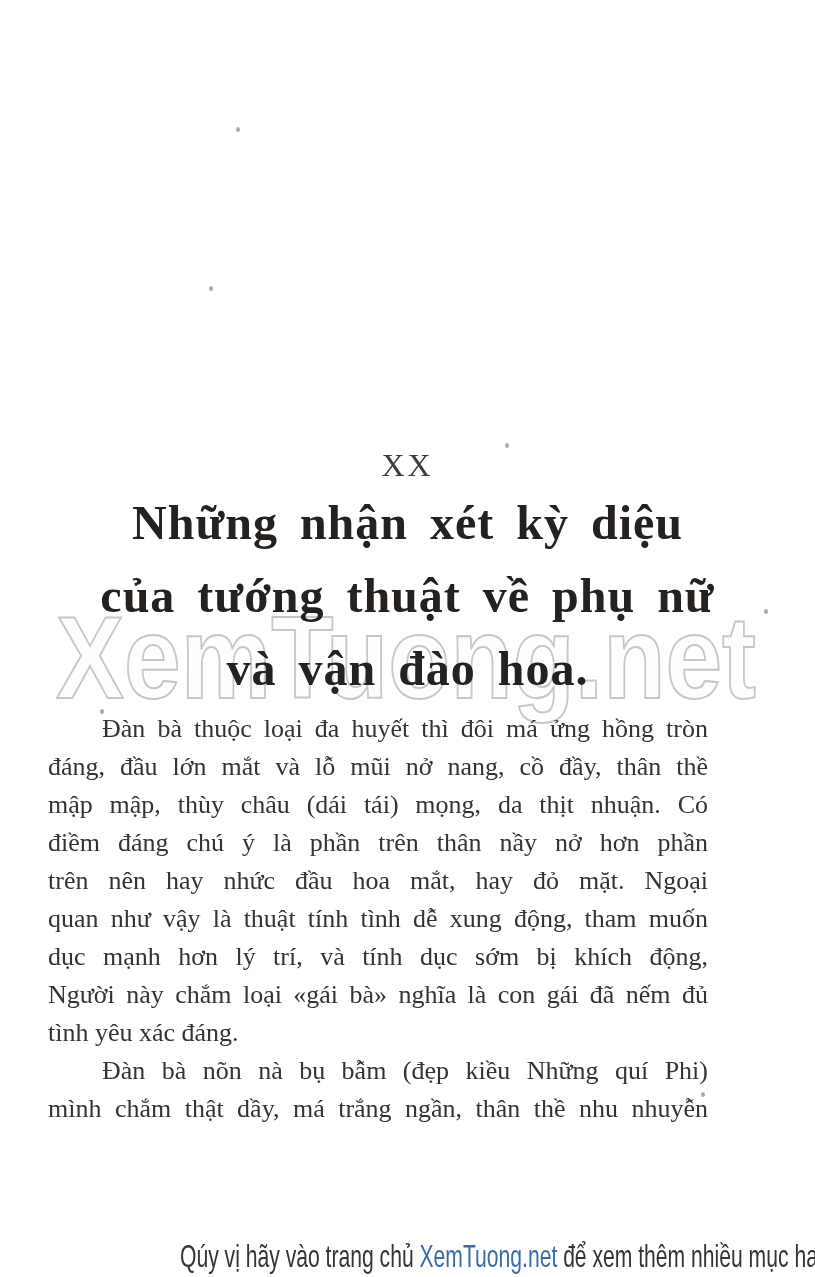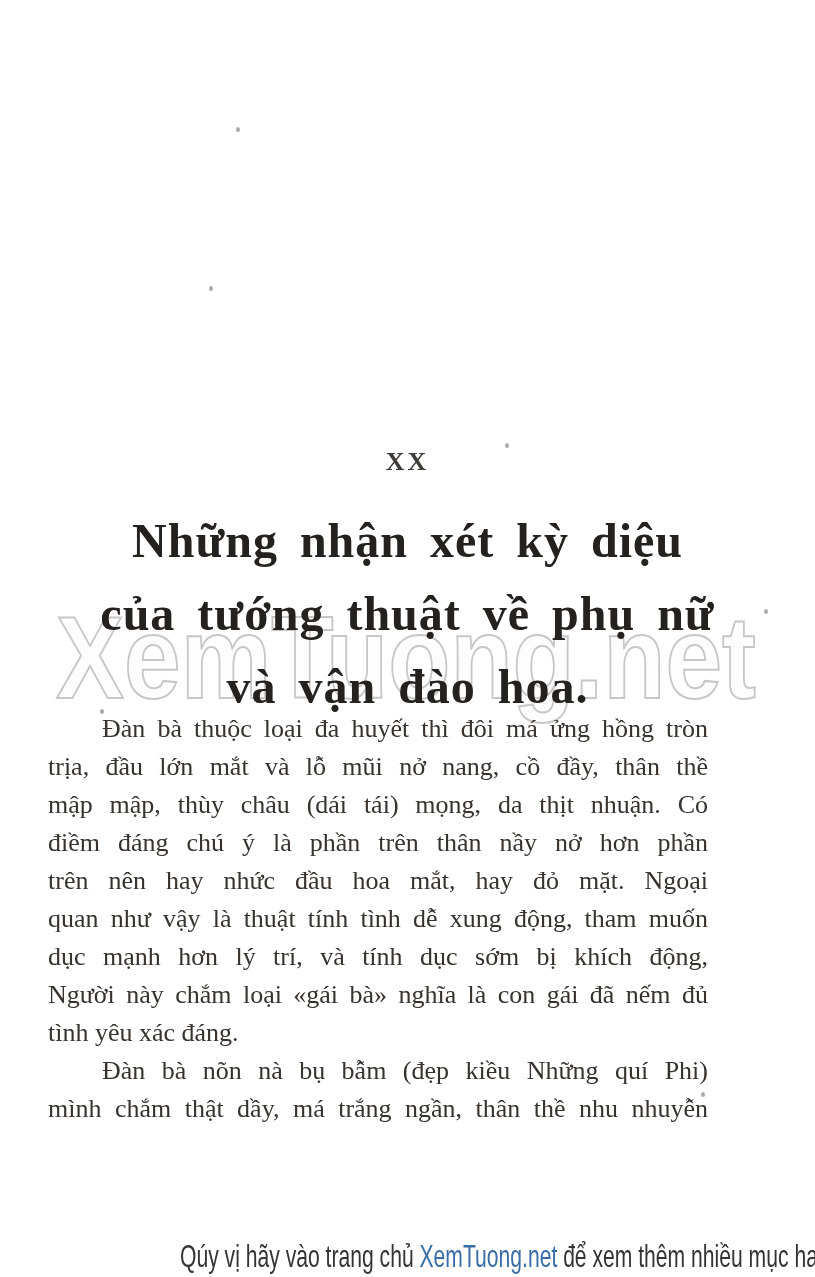--- a/index.html
+++ b/index.html
@@ -8,26 +8,26 @@
     width:815px;height:1277px;
     margin:0 auto;
     background:#ffffff;
     overflow:hidden;
     font-family:"Liberation Serif", serif;
   }
   
   .chapter{
     position:absolute;top:447px;left:0;width:100%;
     text-align:center;
-    font-size:26px;font-weight:bold;letter-spacing:3px;
+    font-size:32px;font-weight:normal;letter-spacing:3px;
     color:#403c3a;
   }
   
   .heading{
-    position:absolute;top:504px;left:0;width:100%;
+    position:absolute;top:486px;left:0;width:100%;
     text-align:center;z-index:2;
   }
   .heading .hline{
     font-size:48px;line-height:73px;font-weight:bold;
     color:#24211f;word-spacing:9px;letter-spacing:1px;
   }
   
   .watermark{
     position:absolute;top:594px;left:50px;z-index:1;
   }
@@ -82,21 +82,21 @@
     <div class="hline">của tướng thuật về phụ nữ</div>
     <div class="hline">và vận đào hoa.</div>
   </div>
 
   <svg class="watermark" width="712" height="132" viewBox="0 0 712 132">
     <text x="356" y="104" text-anchor="middle" font-size="116" textLength="700" lengthAdjust="spacingAndGlyphs">XemTuong.net</text>
   </svg>
 
   <div class="bodytext">
     <div class="bline j indent">Đàn bà thuộc loại đa huyết thì đôi má ửng hồng tròn</div>
-    <div class="bline j">trịa, đầu lớn mắt và lỗ mũi nở nang, cồ đầy, thân thề</div>
+    <div class="bline j">đáng, đầu lớn mắt và lỗ mũi nở nang, cồ đầy, thân thề</div>
     <div class="bline j">mập mập, thùy châu (dái tái) mọng, da thịt nhuận. Có</div>
     <div class="bline j">điềm đáng chú ý là phần trên thân nầy nở hơn phần</div>
     <div class="bline j">trên nên hay nhức đầu hoa mắt, hay đỏ mặt. Ngoại</div>
     <div class="bline j">quan như vậy là thuật tính tình dễ xung động, tham muốn</div>
     <div class="bline j">dục mạnh hơn lý trí, và tính dục sớm bị khích động,</div>
     <div class="bline j">Người này chắm loại «gái bà» nghĩa là con gái đã nếm đủ</div>
     <div class="bline">tình yêu xác đáng.</div>
     <div class="bline j indent">Đàn bà nõn nà bụ bẫm (đẹp kiều Những quí Phi)</div>
     <div class="bline j">mình chắm thật dầy, má trắng ngần, thân thề  nhu nhuyễn</div>
   </div>

